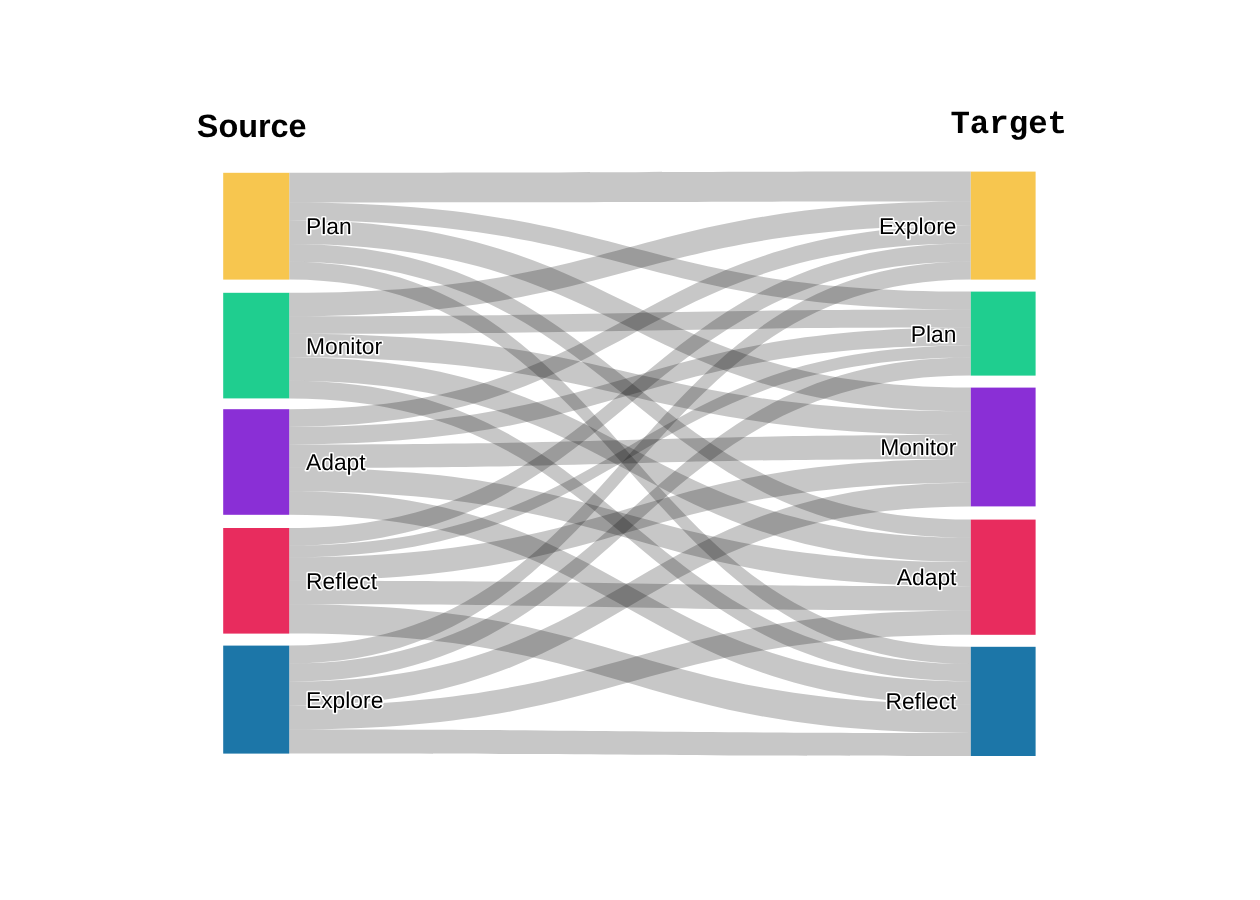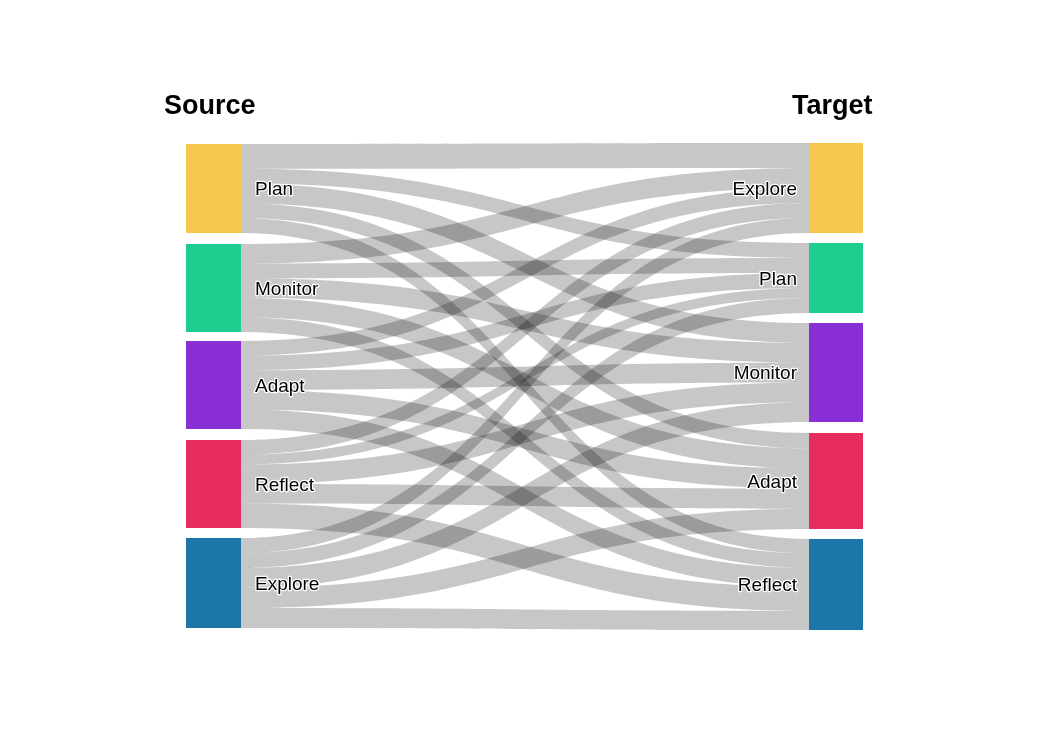--- a/index.html
+++ b/index.html
@@ -18,21 +18,21 @@
   .col-title {
     position: absolute;
     top: 90px;
     font-size: 27px;
     font-weight: bold;
     color: #000000;
     letter-spacing: 0px;
     white-space: nowrap;
   }
   #source-title { left: 164px; }
-  #target-title { left: 792px; }
+  #target-title { left: 792px; font-family: Liberation Mono, monospace; }
   #sankey-svg { position: absolute; left: 0; top: 0; }
   .node-label {
     font-size: 19px;
     fill: #000000;
     stroke: #ffffff;
     stroke-width: 2.5px;
     paint-order: stroke;
     stroke-linejoin: round;
   }
 </style>

